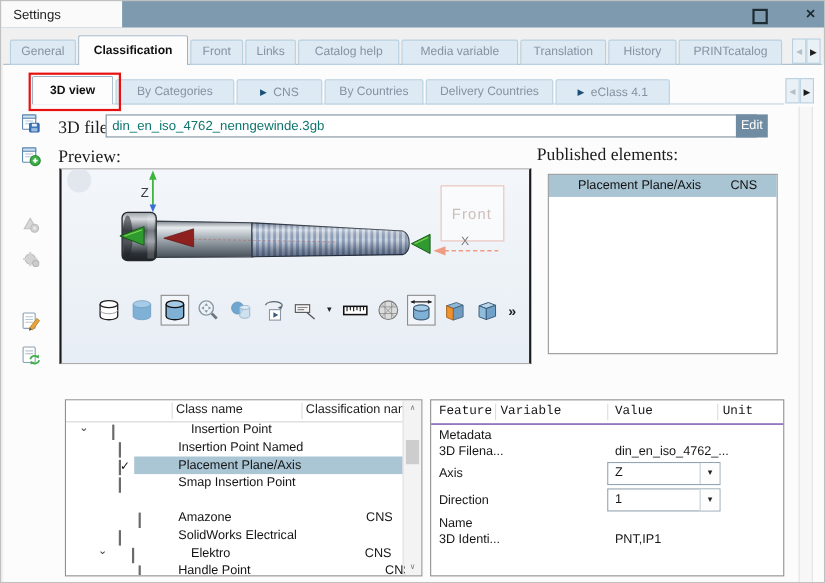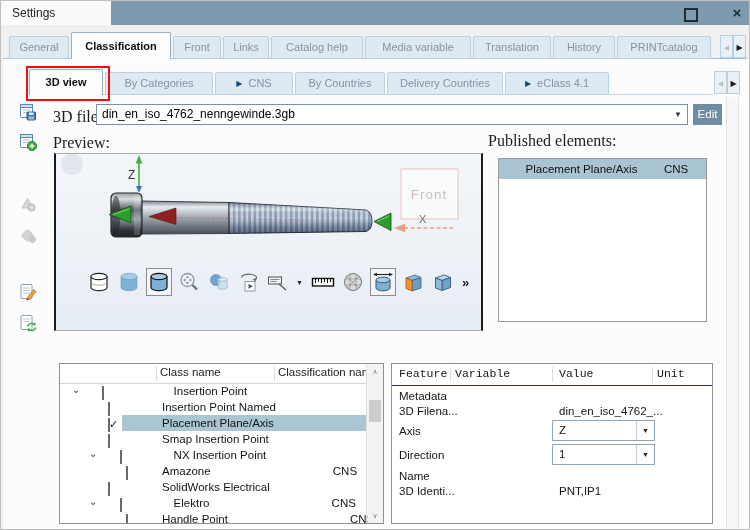--- a/index.html
+++ b/index.html
@@ -32,23 +32,23 @@
   .tab-scroll span{display:inline-block;width:13px;height:23px;line-height:23px;background:#e9f0f6;
     border:1px solid #b9d0e0;text-align:center;font-size:7px;box-sizing:border-box;}
   .tab-scroll .dis{color:#b4bec7;}
   .tab-scroll .en{color:#1c1c1c;font-size:8px;}
   
   .side-ic{position:absolute;left:17px;width:20px;height:20px;}
   
   .lbl{position:absolute;font-size:16px;color:#1b1b1b;white-space:nowrap;font-family:Liberation Serif, serif;}
   .combo{position:absolute;left:95px;top:103px;width:592px;height:21px;border:1px solid #7e8f9e;
     background:#fff;box-sizing:border-box;}
-  .combo .val{position:absolute;left:5px;top:0;line-height:19px;font-size:12px;color:#000000;text-align:center;}
+  .combo .val{position:absolute;left:5px;top:0;line-height:19px;font-size:12px;color:#0f766e;text-align:center;}
   .combo .caret{position:absolute;right:5px;top:0;line-height:19px;font-size:8px;color:#333;}
-  .edit-btn{position:absolute;left:692px;top:103px;width:29px;height:21px;background:#708ca2;
+  .edit-btn{position:absolute;left:668px;top:103px;width:29px;height:21px;background:#708ca2;
     color:#fff;font-size:11.5px;text-align:center;line-height:21px;}
   
   .preview{position:absolute;left:53px;top:152px;width:429px;height:178px;box-sizing:border-box;
     border-left:2px solid #1c1c1c;border-right:2px solid #1c1c1c;border-top:1px solid #ababab;
     border-bottom:1px solid #ababab;background:linear-gradient(180deg,#f3f6fa 0%,#edf2f7 55%,#e7edf4 100%);}
   .ptoolbar{position:absolute;left:30px;top:114px;display:flex;gap:4px;align-items:center;}
   .tool{width:26px;height:28px;display:flex;align-items:center;justify-content:center;}
   .tool.sel{border:1px solid #8d8d8d;background:rgba(255,255,255,.35);box-sizing:border-box;}
   .tool-more{font-size:13px;font-weight:bold;color:#1c1c1c;padding-left:2px;}
   .tool-drop{font-size:7px;color:#222;width:10px;}
@@ -406,26 +406,20 @@
       <div class="trow sel" style="top:32px">
         <span class="cb" style="left:48px"><span class="ck">✓</span></span>
         <span class="tname">Placement Plane/Axis</span>
         
       </div>
       <div class="trow" style="top:48px">
         <span class="cb" style="left:48px"></span>
         <span class="tname">Smap Insertion Point</span>
         
       </div>
-      <div class="trow" style="top:64px">
-        <span class="chev" style="left:29px">⌄</span>
-        <span class="cb" style="left:48px"></span>
-        <span class="tname">NX Insertion Point</span>
-        
-      </div>
       <div class="trow" style="top:80px">
         <span class="cb" style="left:66px"></span>
         <span class="tname">Amazone</span>
         <span class="tcls">CNS</span>
       </div>
       <div class="trow" style="top:96px">
         <span class="cb" style="left:48px"></span>
         <span class="tname">SolidWorks Electrical</span>
         
       </div>

